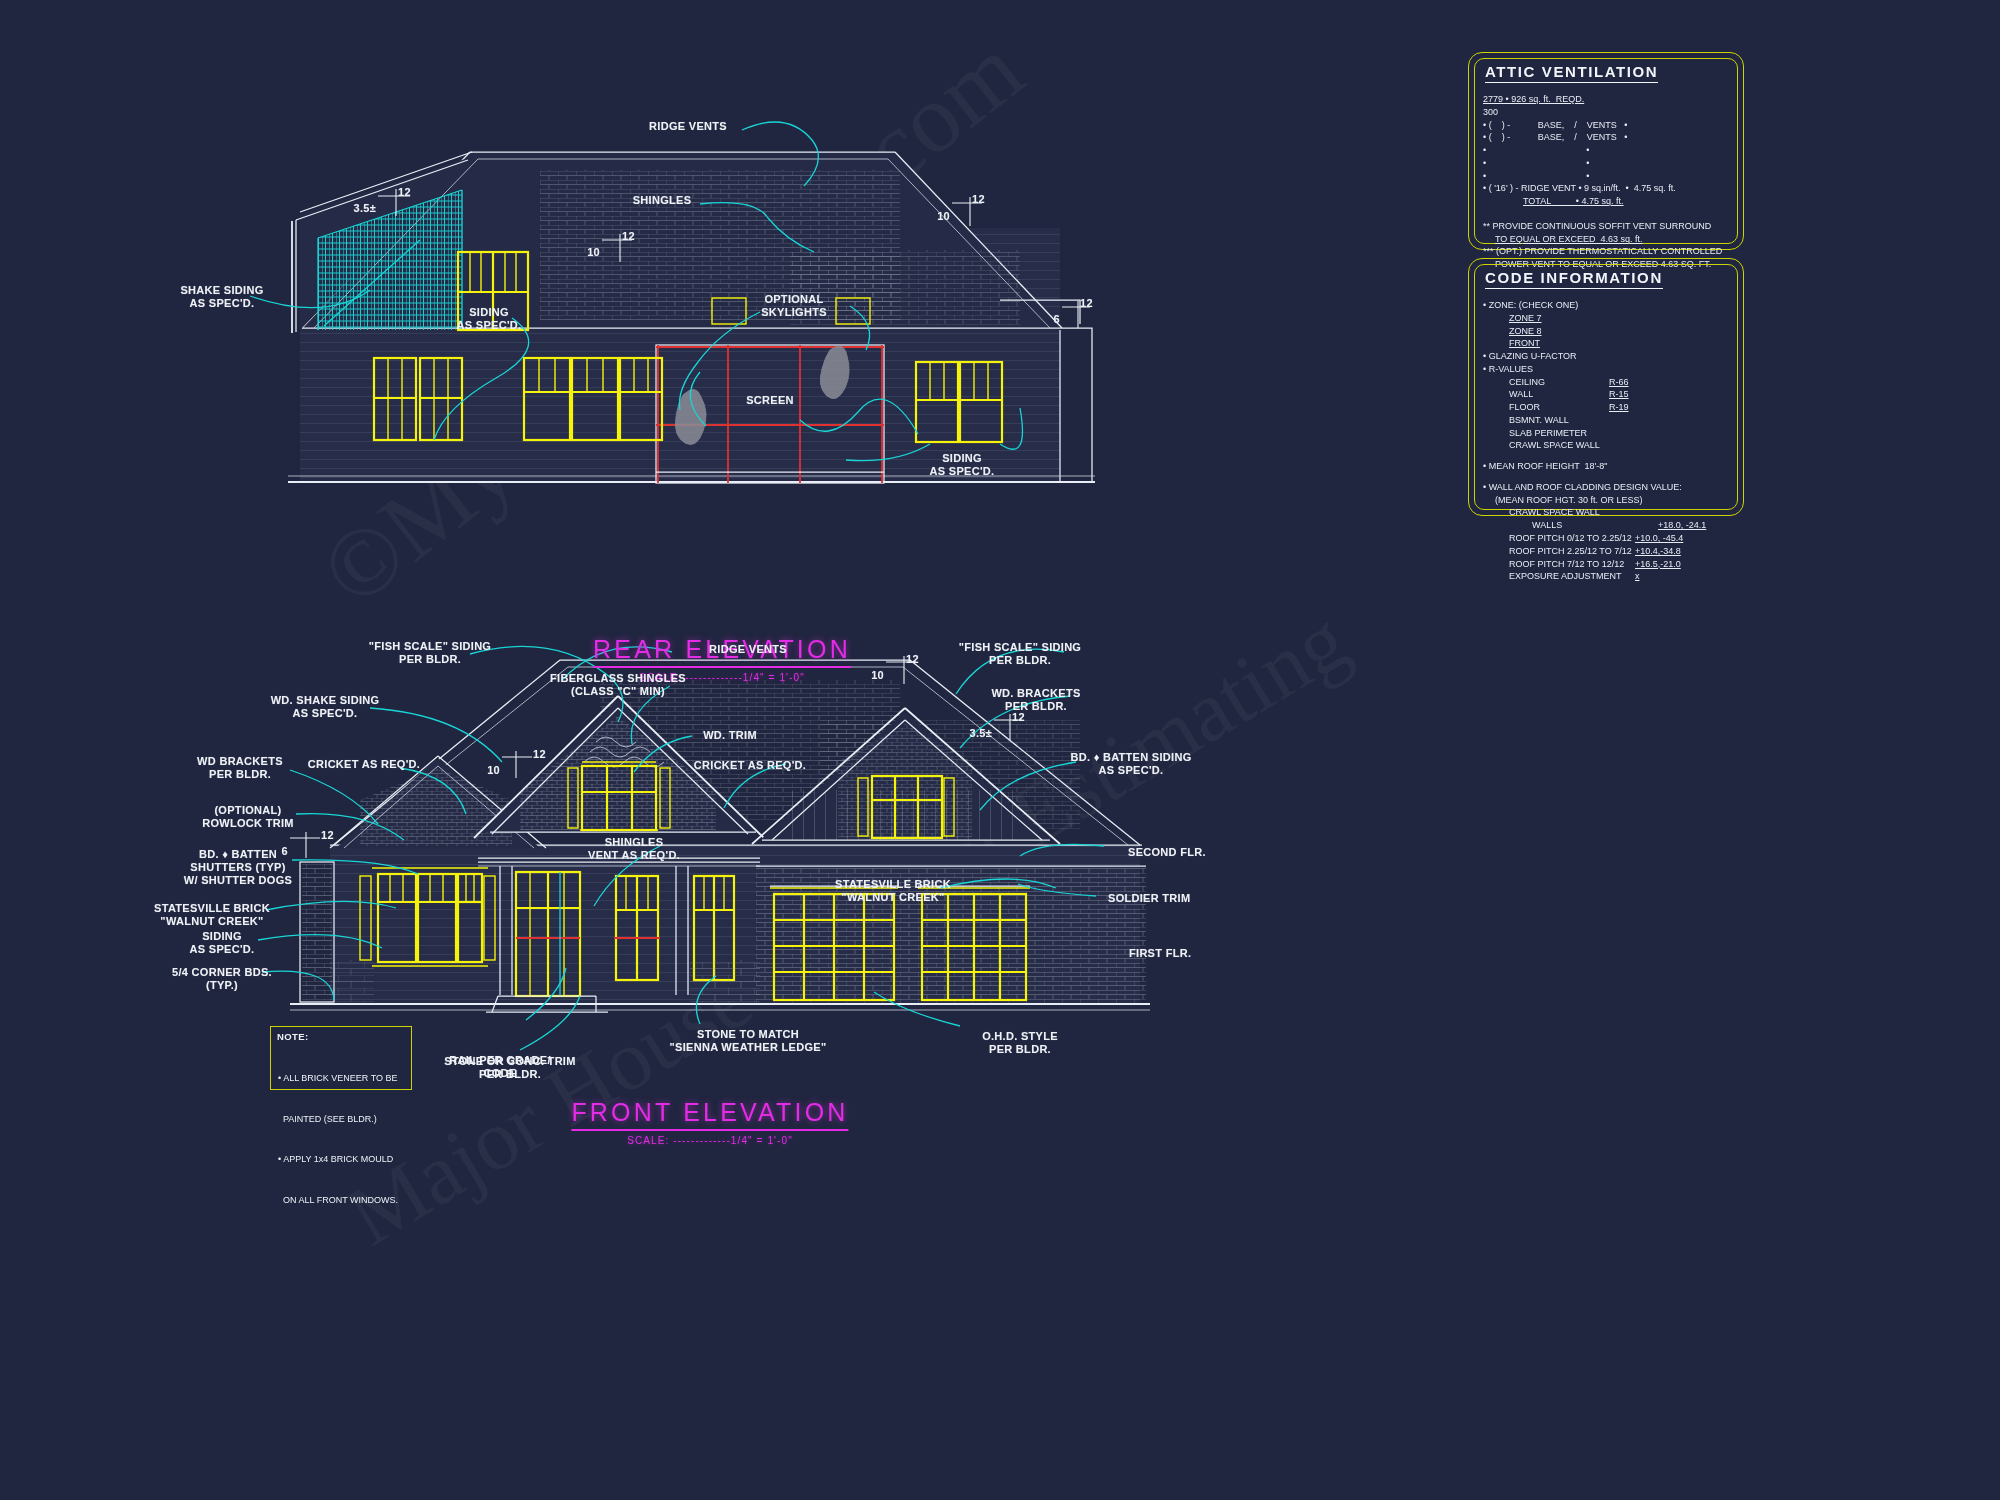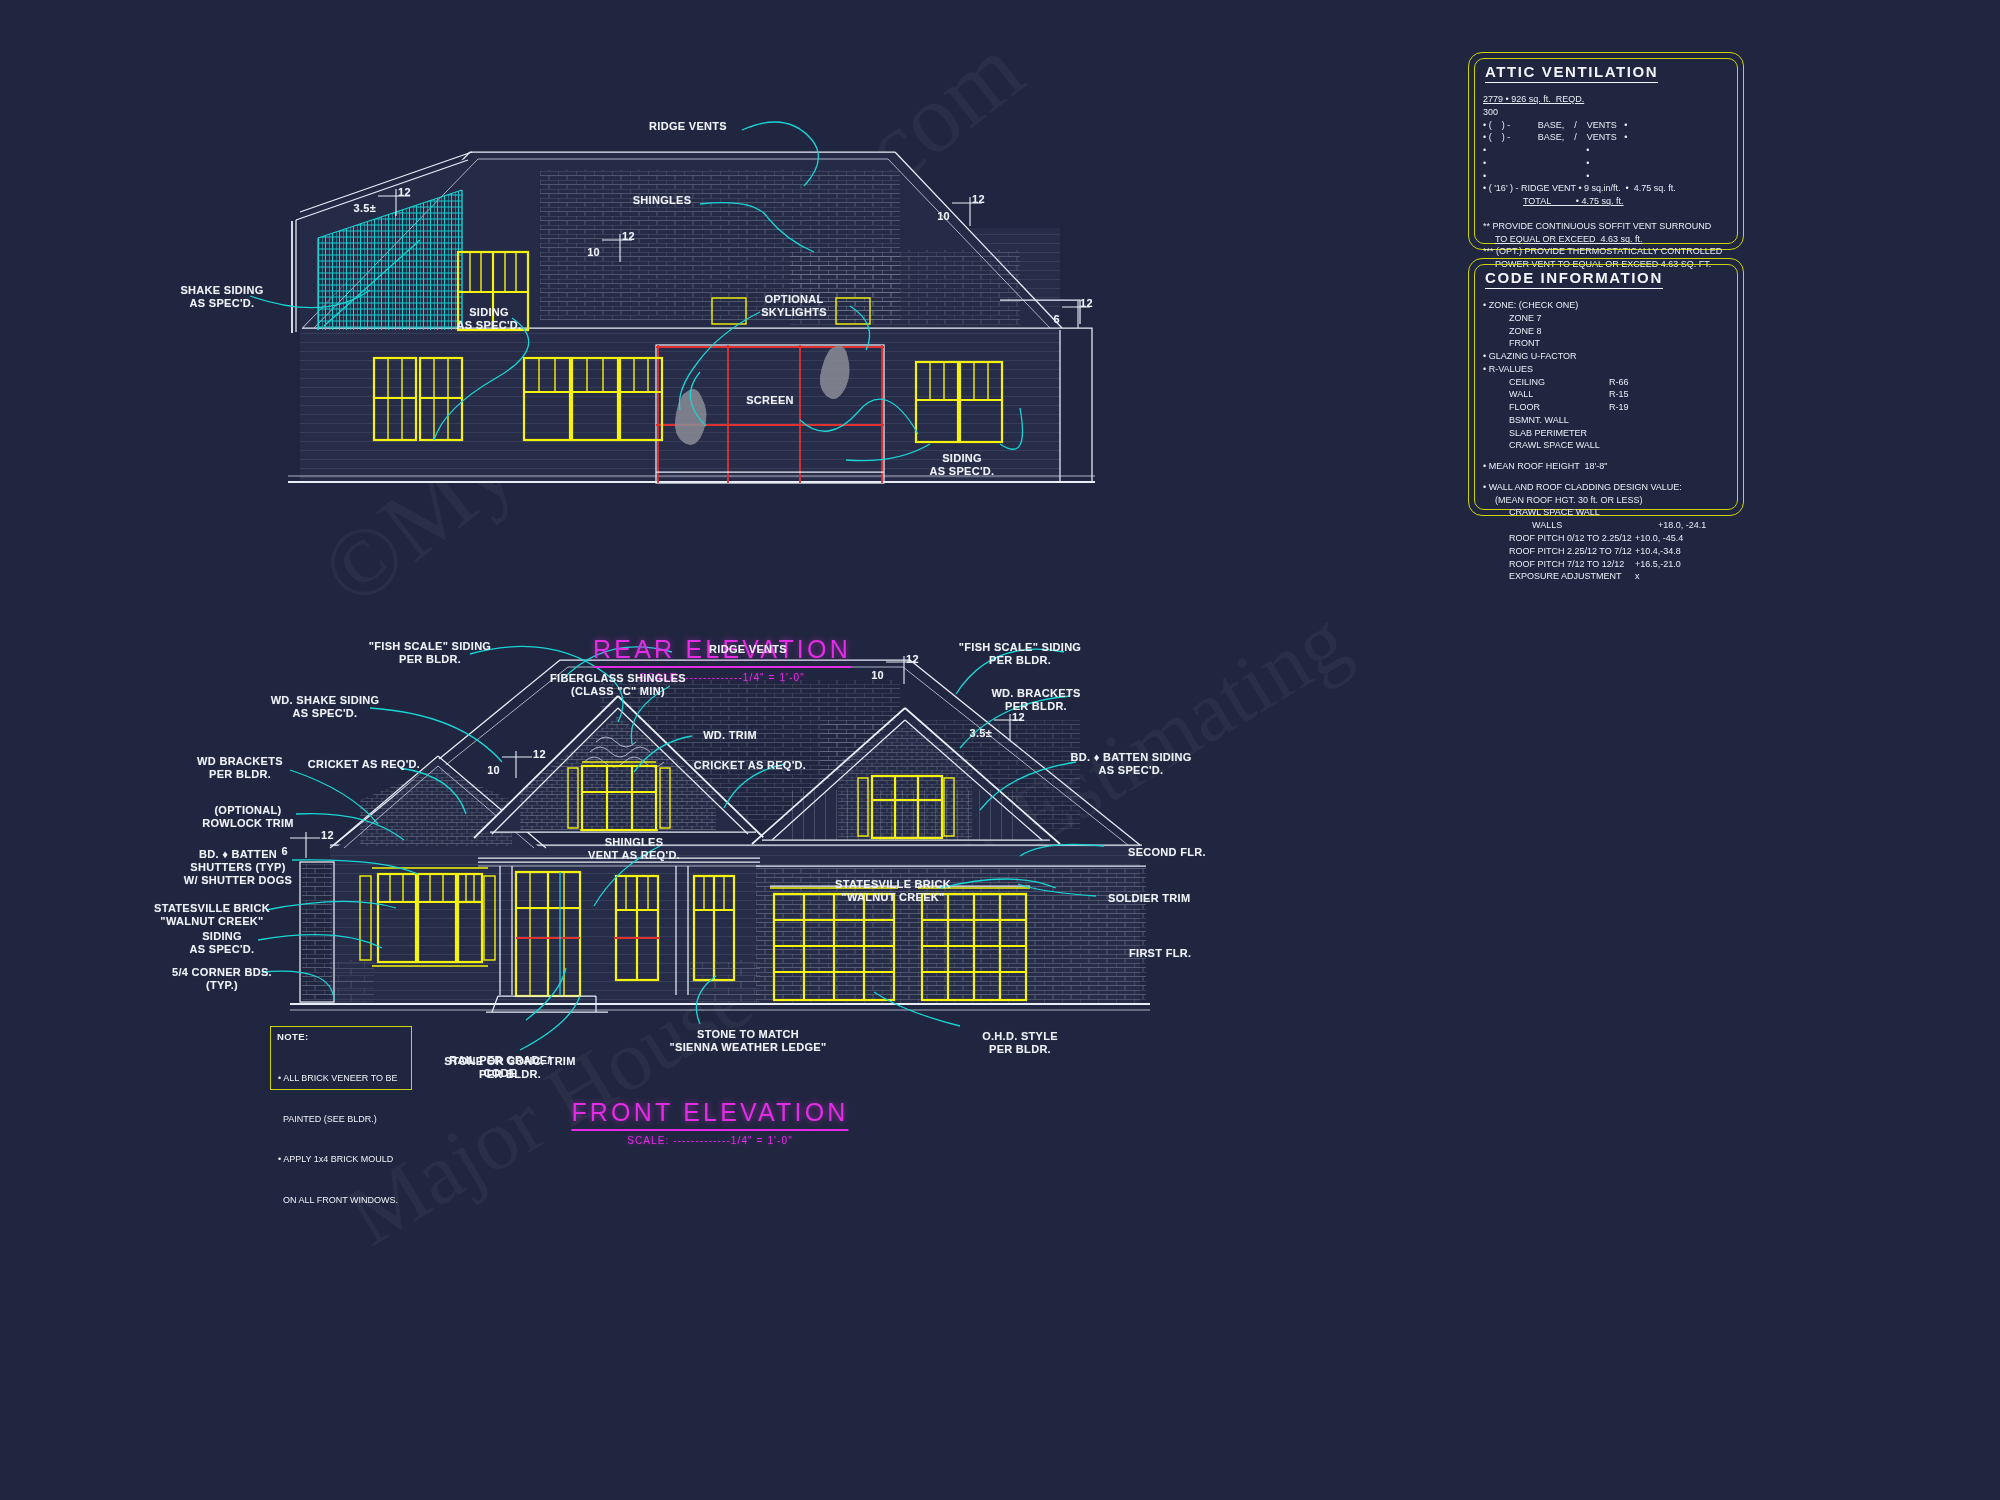--- a/index.html
+++ b/index.html
@@ -25,21 +25,21 @@
   .infobox{position:absolute;border:1.5px solid #cfd400;border-radius:14px;}
   .infobox .inner{position:absolute;inset:5px;border:1.5px solid #cfd400;border-radius:10px;}
   .ib-title{
     position:absolute;left:16px;top:10px;color:#f2f5fa;font-size:15px;font-weight:700;
     letter-spacing:1.6px;border-bottom:1.3px solid #f2f5fa;padding-bottom:2px;
   }
   .ib-body{position:absolute;left:14px;right:10px;top:40px;color:#e8edf5;font-size:9px;line-height:1.42;}
   .ib-body .row{white-space:pre;}
   .u{text-decoration:underline;}
   .ind1{padding-left:12px;}
-  .ind2{padding-left:26px;}
+  .ind2{padding-left:26px;text-decoration:underline;}
   .ind3{padding-left:40px;}
 
   
   .notebox{position:absolute;border:1.4px solid #cfd400;}
   .notebox .ntitle{position:absolute;left:6px;top:4px;color:#eef2f7;font-size:9.5px;font-weight:700;letter-spacing:.4px;}
   .notebox .nbody{position:absolute;left:7px;right:5px;top:18px;color:#eef2f7;font-size:9px;line-height:1.5;white-space:pre;}
 
   
   .elevtitle{position:absolute;transform:translateX(-50%);text-align:center;}
   .elevtitle .t{

